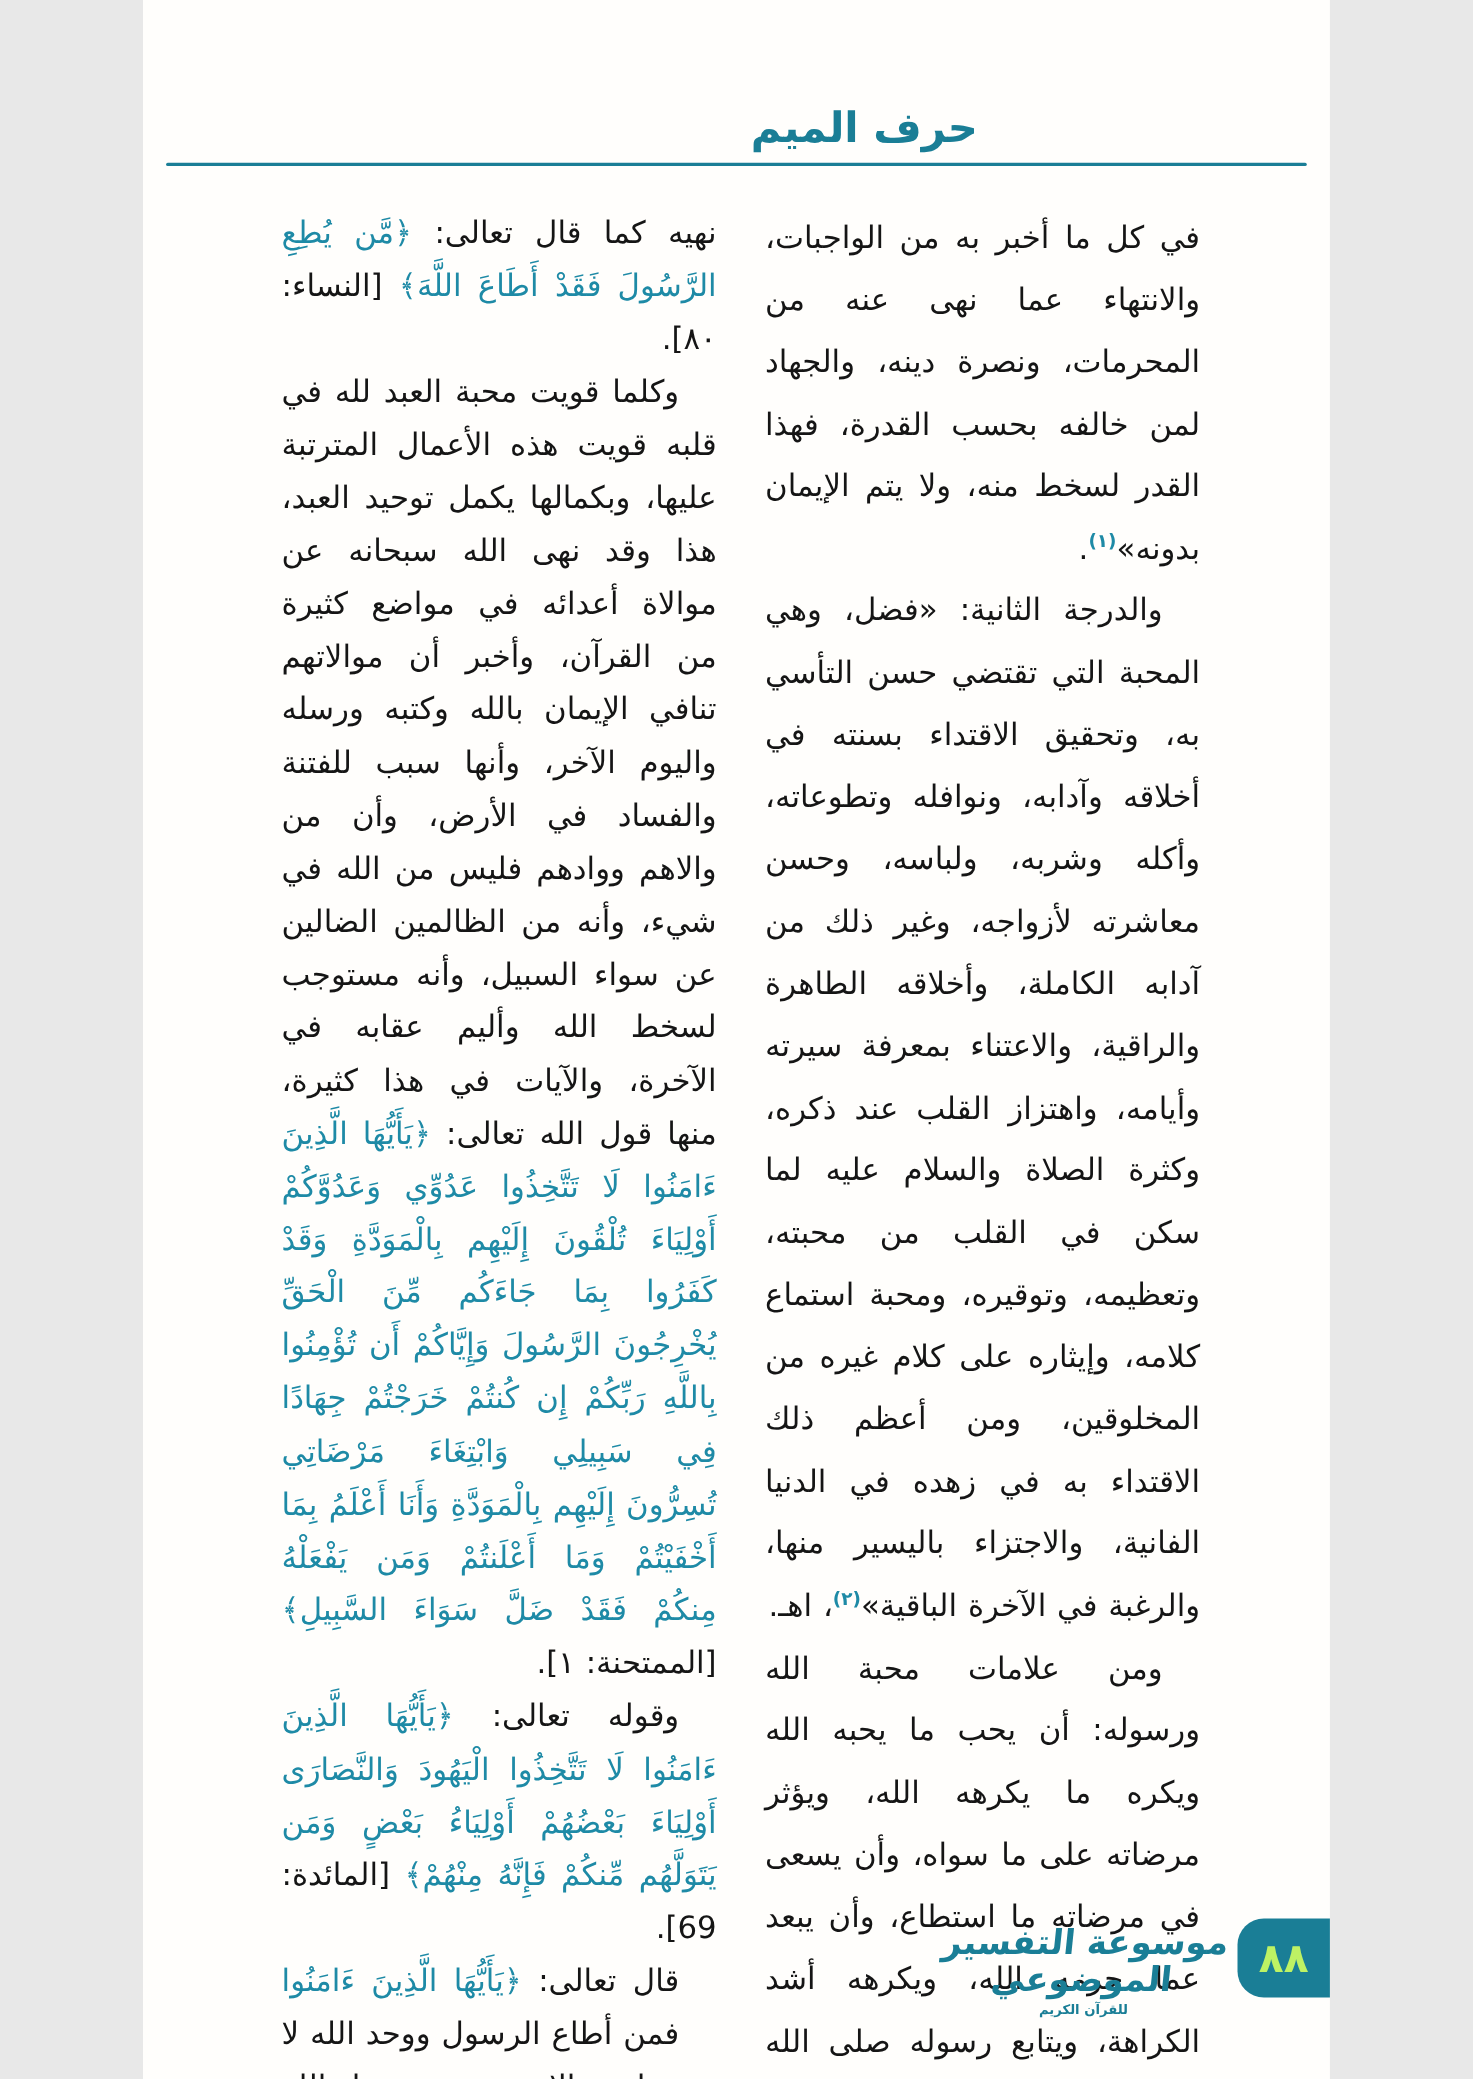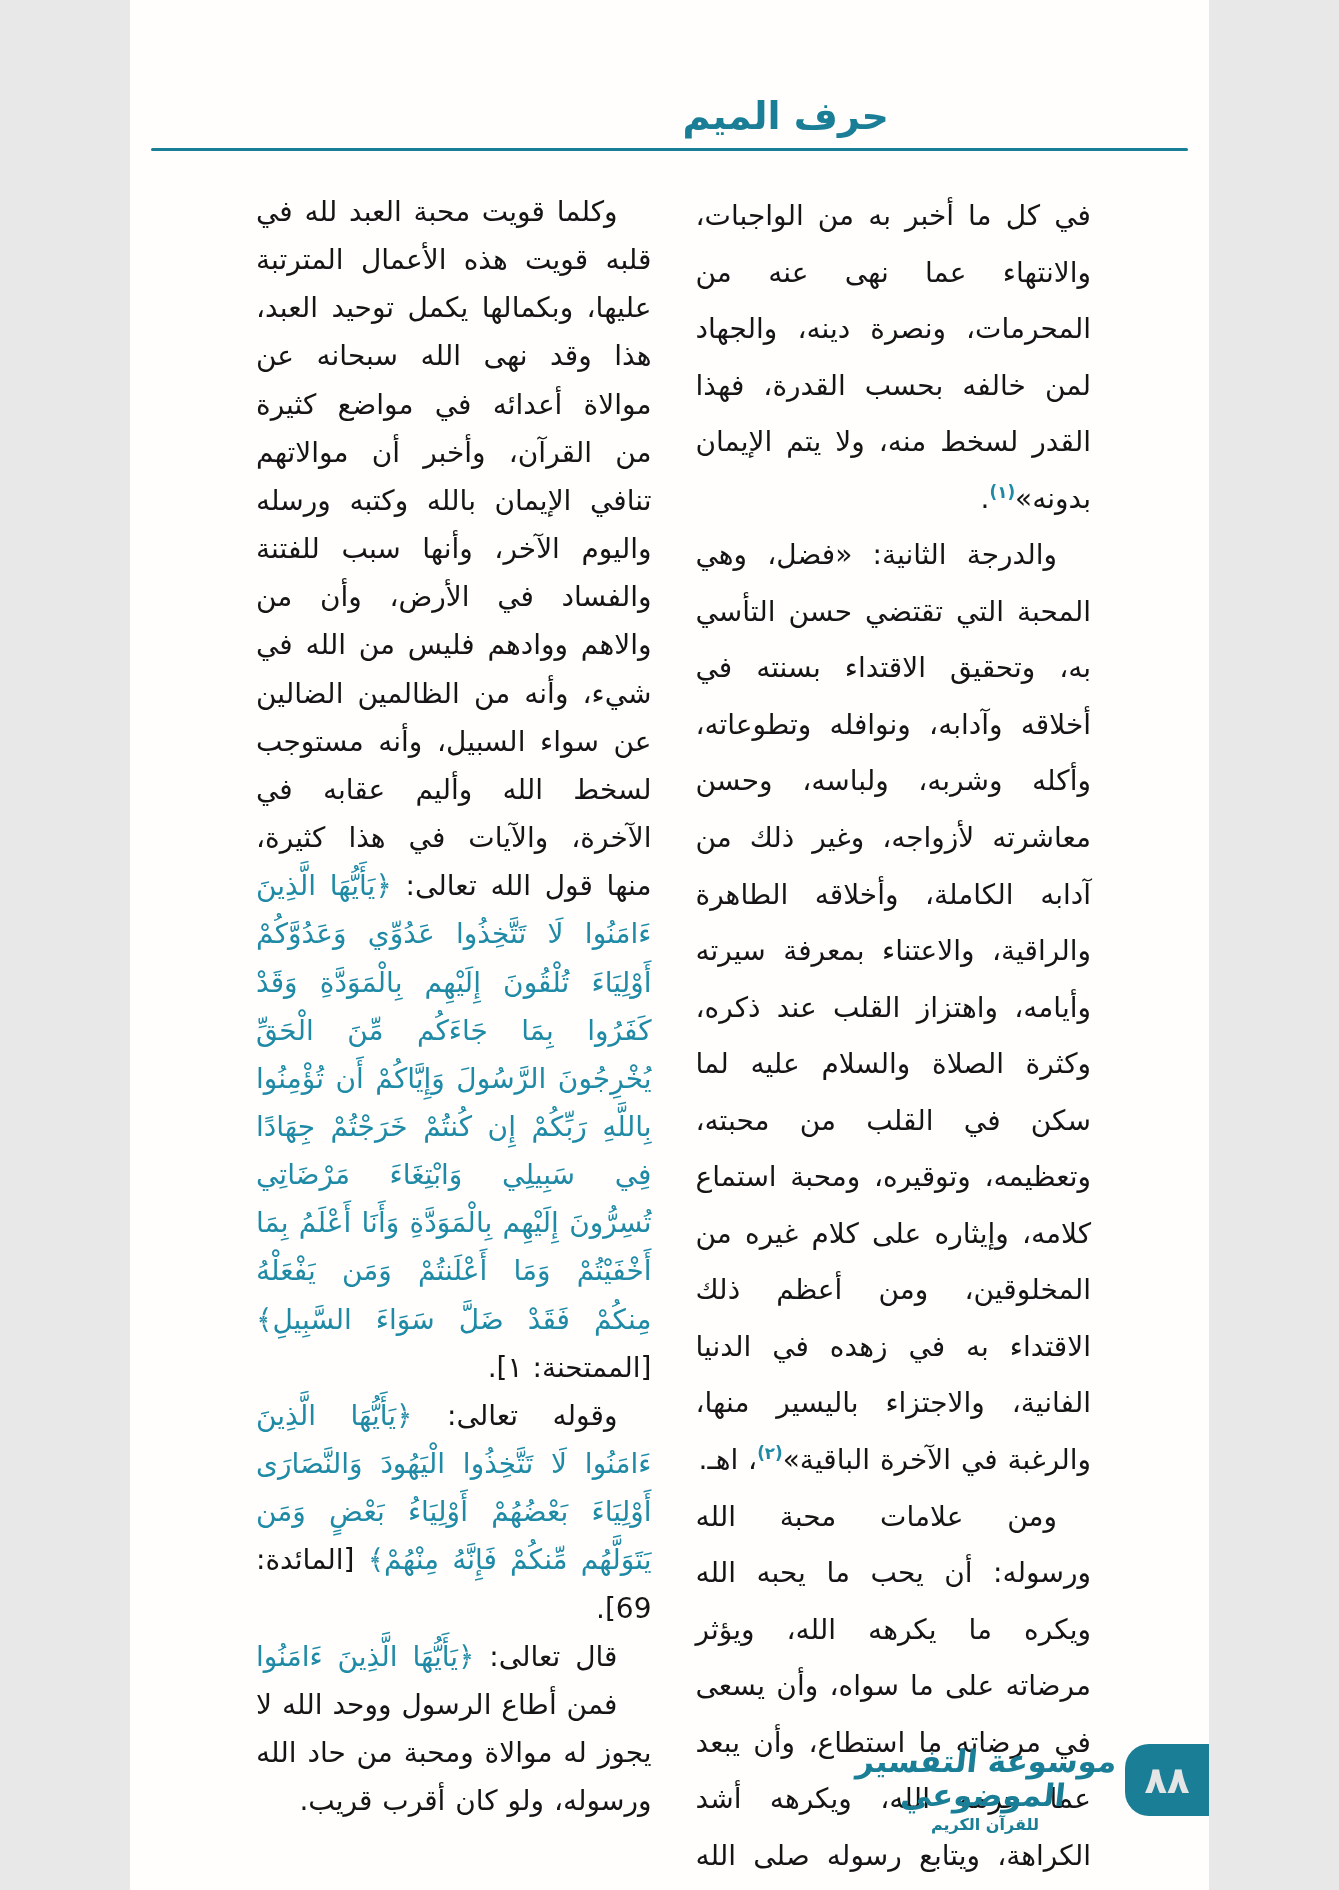--- a/index.html
+++ b/index.html
@@ -65,36 +65,36 @@
     text-align:justify;color:#141414;
     padding-right:52px;text-indent:-52px;
   }
   .fn-marker{color:var(--verse);font-weight:bold;}
   
   .page-number-badge{
     position:absolute;right:0;bottom:74px;
     width:84px;height:72px;
     background:var(--teal);
     border-radius:24px 0 0 24px;
-    color:#e5e5e5;
+    color:#bef264;
     display:flex;align-items:center;justify-content:center;
     font-size:37px;font-weight:bold;
   }
   
   .imprint{
     position:absolute;bottom:56px;left:690px;width:330px;
     text-align:center;color:var(--teal);
     line-height:1.1;
   }
   .imprint-main{
     font-size:31px;font-weight:bold;
     transform:skewX(-6deg);
     letter-spacing:-1.5px;
   }
-  .imprint-sub{font-size:16px;margin-top:4px;font-weight:bold;}
+  .imprint-sub{font-size:12px;margin-top:4px;font-weight:bold;}
 </style>
 </head>
 <body>
 
 <div class="page">
 
   <div class="header-title">حرف الميم</div>
 
   <div class="header-rule"></div>
 
@@ -102,20 +102,21 @@
 
     <div class="col col-right">
       <div id="right-paras">
           <p class="para"><span class="run-body">في كل ما أخبر به من الواجبات، والانتهاء عما نهى عنه من المحرمات، ونصرة دينه، والجهاد لمن خالفه بحسب القدرة، فهذا القدر لسخط منه، ولا يتم الإيمان بدونه»</span><span class="run-sup">(١)</span><span class="run-body">.</span></p>
           <p class="para indent"><span class="run-body">والدرجة الثانية: «فضل، وهي المحبة التي تقتضي حسن التأسي به، وتحقيق الاقتداء بسنته في أخلاقه وآدابه، ونوافله وتطوعاته، وأكله وشربه، ولباسه، وحسن معاشرته لأزواجه، وغير ذلك من آدابه الكاملة، وأخلاقه الطاهرة والراقية، والاعتناء بمعرفة سيرته وأيامه، واهتزاز القلب عند ذكره، وكثرة الصلاة والسلام عليه لما سكن في القلب من محبته، وتعظيمه، وتوقيره، ومحبة استماع كلامه، وإيثاره على كلام غيره من المخلوقين، ومن أعظم ذلك الاقتداء به في زهده في الدنيا الفانية، والاجتزاء باليسير منها، والرغبة في الآخرة الباقية»</span><span class="run-sup">(٢)</span><span class="run-body">، اهـ.</span></p>
           <p class="para indent"><span class="run-body">ومن علامات محبة الله ورسوله: أن يحب ما يحبه الله ويكره ما يكرهه الله، ويؤثر مرضاته على ما سواه، وأن يسعى في مرضاته ما استطاع، وأن يبعد عما حرمه الله، ويكرهه أشد الكراهة، ويتابع رسوله صلى الله عليه وسلم ويمتثل أمره، ويترك</span></p>
         </div>
     </div>
 
     <div class="col col-left" id="left-col">
+        <p class="para"><span class="run-body">نهيه كما قال تعالى: </span><span class="run-verse">﴿مَّن يُطِعِ الرَّسُولَ فَقَدْ أَطَاعَ اللَّهَ﴾</span><span class="run-body"> [النساء: ٨٠].</span></p>
         <p class="para indent"><span class="run-body">وكلما قويت محبة العبد لله في قلبه قويت هذه الأعمال المترتبة عليها، وبكمالها يكمل توحيد العبد، هذا وقد نهى الله سبحانه عن موالاة أعدائه في مواضع كثيرة من القرآن، وأخبر أن موالاتهم تنافي الإيمان بالله وكتبه ورسله واليوم الآخر، وأنها سبب للفتنة والفساد في الأرض، وأن من والاهم ووادهم فليس من الله في شيء، وأنه من الظالمين الضالين عن سواء السبيل، وأنه مستوجب لسخط الله وأليم عقابه في الآخرة، والآيات في هذا كثيرة، منها قول الله تعالى: </span><span class="run-verse">﴿يَأَيُّهَا الَّذِينَ ءَامَنُوا لَا تَتَّخِذُوا عَدُوِّي وَعَدُوَّكُمْ أَوْلِيَاءَ تُلْقُونَ إِلَيْهِم بِالْمَوَدَّةِ وَقَدْ كَفَرُوا بِمَا جَاءَكُم مِّنَ الْحَقِّ يُخْرِجُونَ الرَّسُولَ وَإِيَّاكُمْ أَن تُؤْمِنُوا بِاللَّهِ رَبِّكُمْ إِن كُنتُمْ خَرَجْتُمْ جِهَادًا فِي سَبِيلِي وَابْتِغَاءَ مَرْضَاتِي تُسِرُّونَ إِلَيْهِم بِالْمَوَدَّةِ وَأَنَا أَعْلَمُ بِمَا أَخْفَيْتُمْ وَمَا أَعْلَنتُمْ وَمَن يَفْعَلْهُ مِنكُمْ فَقَدْ ضَلَّ سَوَاءَ السَّبِيلِ﴾</span><span class="run-body"> [الممتحنة: ١].</span></p>
         <p class="para indent"><span class="run-body">وقوله تعالى: </span><span class="run-verse">﴿يَأَيُّهَا الَّذِينَ ءَامَنُوا لَا تَتَّخِذُوا الْيَهُودَ وَالنَّصَارَى أَوْلِيَاءَ بَعْضُهُمْ أَوْلِيَاءُ بَعْضٍ وَمَن يَتَوَلَّهُم مِّنكُمْ فَإِنَّهُ مِنْهُمْ﴾</span><span class="run-body"> [المائدة: 69].</span></p>
         <p class="para indent stretch"><span class="run-body">قال تعالى: </span><span class="run-verse">﴿يَأَيُّهَا الَّذِينَ ءَامَنُوا</span></p>
         <p class="para indent"><span class="run-body">فمن أطاع الرسول ووحد الله لا يجوز له موالاة ومحبة من حاد الله ورسوله، ولو كان أقرب قريب.</span></p>
       </div>
 
   </div>
 
   <div class="imprint">
     <div class="imprint-main">موسوعة التفسير الموضوعي</div>

